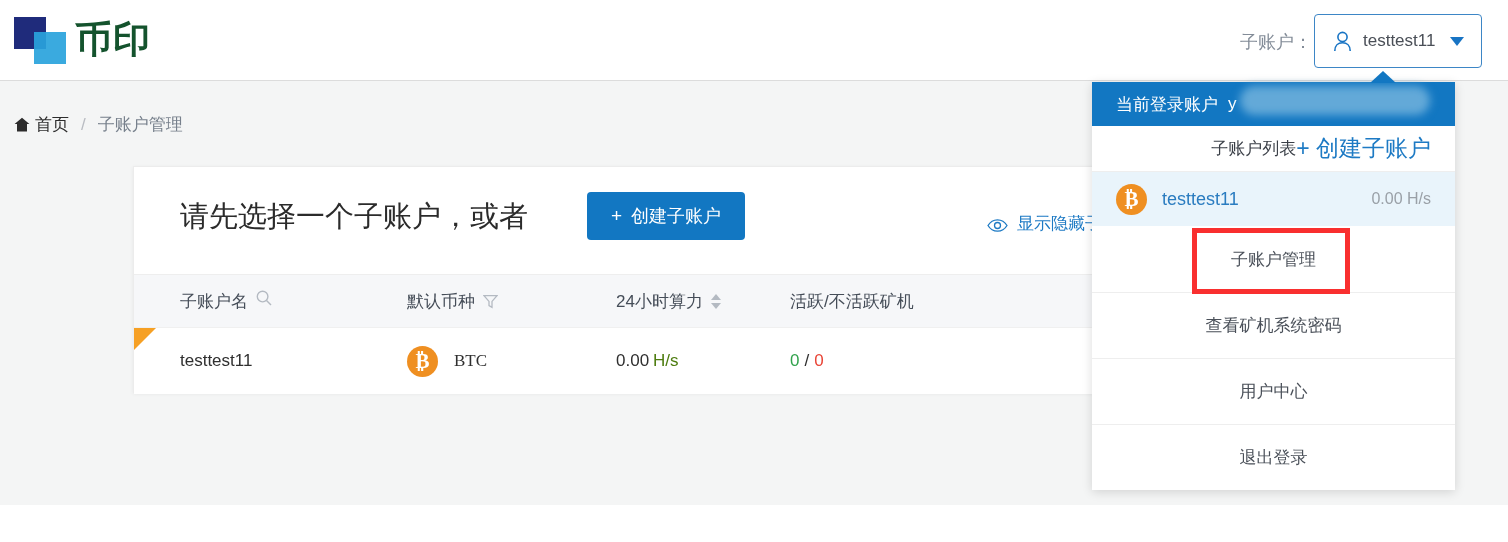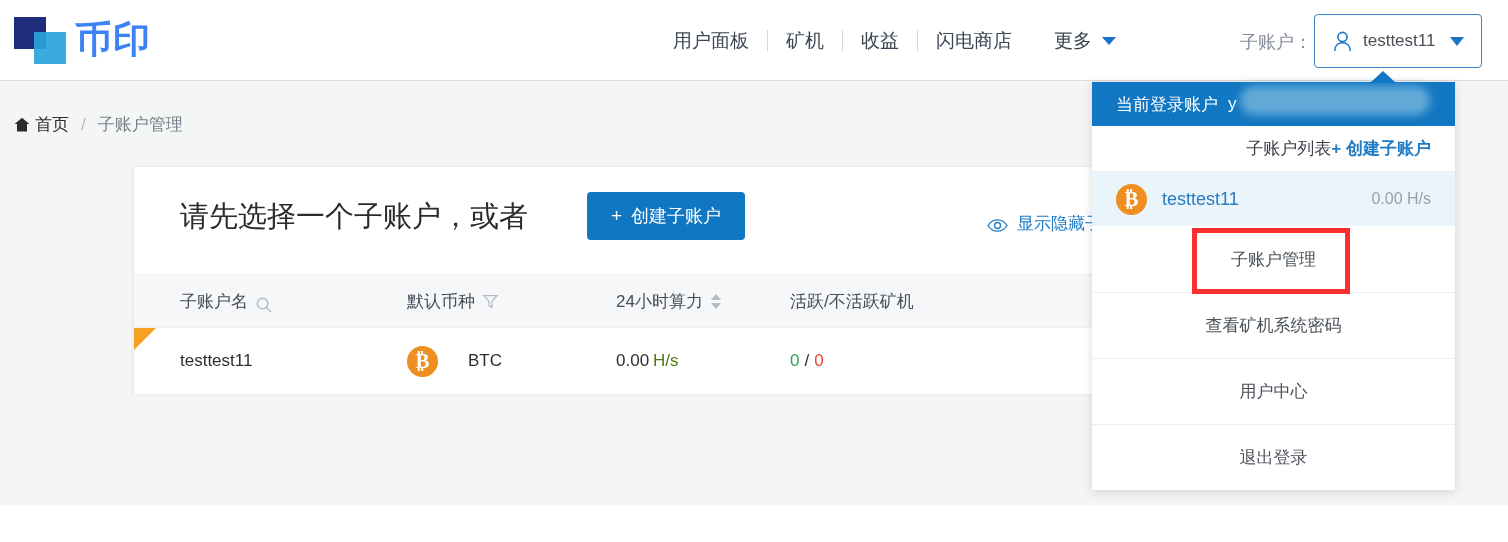--- a/index.html
+++ b/index.html
@@ -29,21 +29,21 @@
   .logo-mark { position: relative; width: 52px; height: 52px; }
   .logo-sq-dark {
     position: absolute; left: 0; top: 3px; width: 32px; height: 32px;
     background: #1f2b7b;
   }
   .logo-sq-light {
     position: absolute; left: 20px; top: 18px; width: 32px; height: 32px;
     background: #29a3dc; opacity: 0.92;
   }
   .logo-text {
-    margin-left: 9px; font-size: 37px; font-weight: bold; color: #3b82f6;
+    margin-left: 9px; font-size: 37px; font-weight: bold; color: #14532d;
     letter-spacing: 1px; line-height: 52px;
   }
 
   .mainnav {
     position: absolute; left: 655px; top: 0; height: 81px;
     display: flex; align-items: center;
   }
   .nav-item {
     font-size: 19px; color: #3c4654; padding: 0 18px; cursor: pointer;
     white-space: nowrap;
@@ -117,39 +117,39 @@
     font-size: 17px; color: #454d58;
   }
   .tbl-row {
     position: relative; display: flex; align-items: center; height: 67px;
     background: #ffffff; border-top: 1px solid #f0f0f0; font-size: 17px;
   }
   .corner-flag {
     position: absolute; left: 0; top: 0; width: 0; height: 0;
     border-top: 22px solid #f6a024; border-right: 22px solid transparent;
   }
-  .c-name  { width: 273px; padding-left: 46px; display: flex; align-items: flex-end; }
+  .c-name  { width: 273px; padding-left: 46px; display: flex; align-items: flex-start; }
   .c-coin  { width: 209px; display: flex; align-items: center; }
   .c-hash  { width: 174px; display: flex; align-items: center; }
   .c-miners{ width: 200px; display: flex; align-items: center; }
   .hdr-icon { margin-left: 8px; display: inline-flex; align-items: center; }
   .sorter { margin-left: 8px; display: inline-flex; flex-direction: column; line-height: 0; }
   .sorter i {
     display: block; width: 0; height: 0; border-left: 5px solid transparent;
     border-right: 5px solid transparent;
   }
   .sorter .up { border-bottom: 6px solid #b4bac2; margin-bottom: 3px; }
   .sorter .dn { border-top: 6px solid #b4bac2; }
 
   .btc-coin {
     width: 31px; height: 31px; border-radius: 50%; background: #ef8f21;
     color: #fff; font-size: 21px; font-weight: bold; text-align: center;
     line-height: 31px; font-family: "Liberation Serif", serif;
   }
-  .coin-label { margin-left: 30px; color: #2f2f2f; }
+  .coin-label { margin-left: 16px; color: #2f2f2f; font-family: Liberation Serif, serif; }
   .cell-name { color: #2f2f2f; }
   .hash-val { color: #2f2f2f; }
   .hash-unit { color: #4d7c0f; margin-left: 4px; }
   .m-ok { color: #31a24c; }
   .m-sep { color: #2f2f2f; margin: 0 5px; }
   .m-bad { color: #e94436; }
 
   
   .dd-arrow {
     position: absolute; left: 1370px; top: 71px; width: 0; height: 0;
@@ -168,21 +168,21 @@
   .redact {
     position: absolute; left: 148px; top: 4px; width: 190px; height: 29px;
     border-radius: 15px; background: #63a9d8;
     filter: blur(4px);
   }
   .dd-listrow {
     height: 46px; display: flex; align-items: center; justify-content: flex-end;
     padding: 0 24px; font-size: 17px; color: #3a3f47;
     border-bottom: 1px solid #eeeeee;
   }
-  .dd-create { color: #1d7ac4; cursor: pointer; font-size: 17px; font-weight: bold; }
+  .dd-create { color: #1d7ac4; cursor: pointer; font-size: 23px; }
   .dd-acct {
     height: 54px; background: #e9f4fb; display: flex; align-items: center;
     padding: 0 24px; cursor: pointer;
   }
   .dd-acct .btc-coin { width: 31px; height: 31px; line-height: 31px; font-size: 21px; }
   .dd-acct-name { margin-left: 15px; font-size: 18px; color: #2a7cc0; }
   .dd-acct-hash { margin-left: auto; font-size: 16px; color: #9aa0a7; }
   .dd-item {
     height: 66px; display: flex; align-items: center; justify-content: center;
     font-size: 17px; color: #4a5059; border-top: 1px solid #eeeeee; cursor: pointer;
@@ -203,33 +203,20 @@
   <div class="header">
 
     <div class="logo-wrap">
       <div class="logo-mark">
         <div class="logo-sq-dark"></div>
         <div class="logo-sq-light"></div>
       </div>
       <div class="logo-text">币印</div>
     </div>
 
-    <div class="mainnav">
-      <div class="nav-item">用户面板</div>
-      <div class="nav-sep"></div>
-      <div class="nav-item">矿机</div>
-      <div class="nav-sep"></div>
-      <div class="nav-item">收益</div>
-      <div class="nav-sep"></div>
-      <div class="nav-item">闪电商店</div>
-      <div class="nav-more">
-        <span class="lbl">更多</span>
-        <span class="caret-down"></span>
-      </div>
-    </div>
 
     <div class="subacct-label">子账户：</div>
 
     <div class="acct-button">
       <span class="person-icon">
         <svg width="19" height="21" viewBox="0 0 19 21">
           <circle cx="9.5" cy="6" r="4.6" fill="none" stroke="#1874c4" stroke-width="1.6"></circle>
           <path d="M1.8 20 C1.8 14.5 5.2 11.8 9.5 11.8 C13.8 11.8 17.2 14.5 17.2 20" fill="none" stroke="#1874c4" stroke-width="1.6"></path>
         </svg>
       </span>

